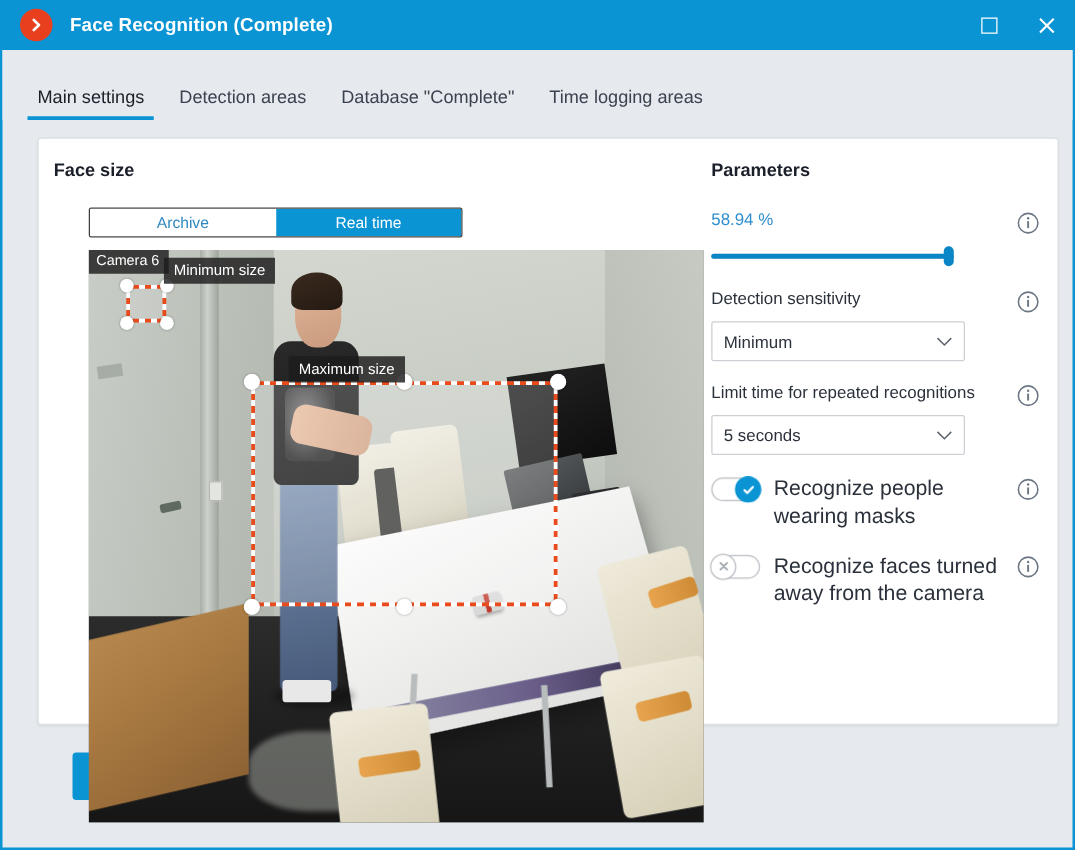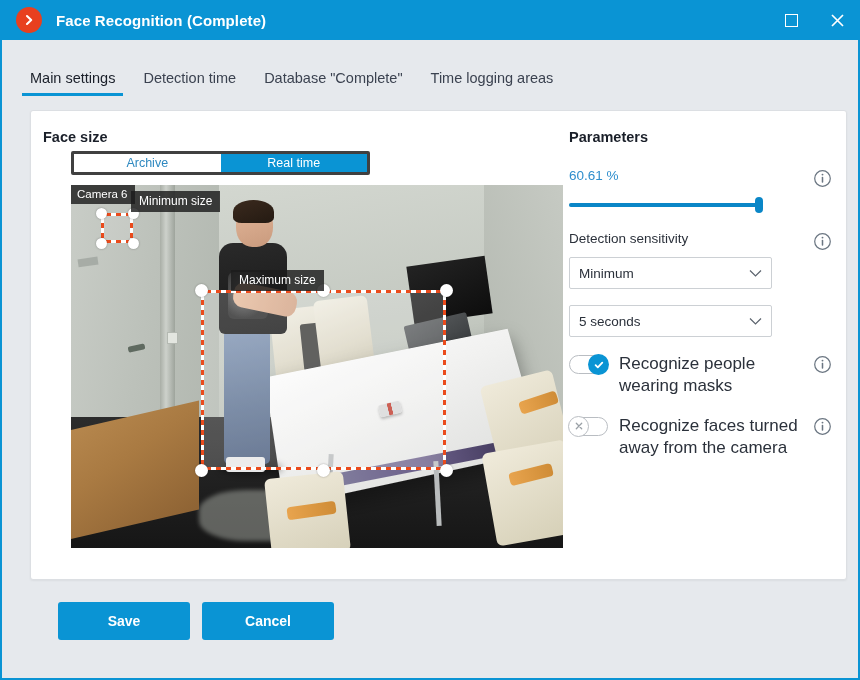--- a/index.html
+++ b/index.html
@@ -108,46 +108,46 @@
   
   .left-pane {
     width: 530px;
     padding: 18px 0 0 12px;
     flex: 0 0 530px;
   }
   .section-title {
     font-size: 14.5px;
     font-weight: bold;
     color: #1a1f29;
-    margin-bottom: 6px;
+    margin-bottom: 21px;
   }
   .segmented {
     width: 299px;
     height: 24px;
     display: flex;
     margin-left: 28px;
     margin-bottom: 10px;
-    border: 3px solid #404040;
+    border: 1px solid #404040;
     border-radius: 2px;
     overflow: hidden;
   }
   .seg-btn {
     flex: 1 1 50%;
     display: flex; align-items: center; justify-content: center;
     font-size: 12.5px;
     cursor: pointer;
   }
   .seg-btn.inactive { background: #ffffff; color: #2f89c0; }
   .seg-btn.active { background: #0a94d4; color: #ffffff; }
 
   
   .video {
     position: relative;
     width: 492px;
-    height: 363px;
+    height: 458px;
     margin-left: 28px;
     overflow: hidden;
     background: #8e9490;
   }
   .scene { position: absolute; inset: 0; }
 
   
   .wall-left {
     position: absolute; left: 0; top: 0; width: 34%; height: 78%;
     background: linear-gradient(100deg, #c9cdc7 0%, #bcc1ba 45%, #aeb4ac 100%);
@@ -532,21 +532,21 @@
       <div class="win-btn">
         <svg width="15" height="15" viewBox="0 0 15 15">
           <path d="M2 2 L13 13 M13 2 L2 13" stroke="#ffffff" stroke-width="1.7" fill="none"></path>
         </svg>
       </div>
     </div>
   </div>
 
   <div class="tabbar">
     <div class="tab active">Main settings</div>
-    <div class="tab">Detection time</div>
+    <div class="tab">Detection areas</div>
     <div class="tab">Database "Complete"</div>
     <div class="tab">Time logging areas</div>
   </div>
 
   <div class="content-area">
     <div class="card">
 
       <div class="left-pane">
         <div class="section-title">Face size</div>
 
@@ -618,21 +618,21 @@
           </div>
         </div>
       </div>
 
       <div class="right-pane">
         <div class="param-title">Parameters</div>
 
         <div class="param-row">
           <div class="param-main">
             <div class="param-value">
-              <span>60.61</span>
+              <span>58.94</span>
               <span>%</span>
             </div>
           </div>
           <svg class="info-icon" viewBox="0 0 20 20">
             <circle cx="10" cy="10" r="8.2" fill="none" stroke="#6b7682" stroke-width="1.3"></circle>
             <circle cx="10" cy="5.9" r="1" fill="#6b7682"></circle>
             <rect x="9.2" y="8.2" width="1.6" height="6.2" rx=".7" fill="#6b7682"></rect>
           </svg>
         </div>
 
@@ -652,20 +652,30 @@
             <rect x="9.2" y="8.2" width="1.6" height="6.2" rx=".7" fill="#6b7682"></rect>
           </svg>
         </div>
         <div class="select-box">
           <span class="select-text">Minimum</span>
           <svg class="chev" width="13" height="9" viewBox="0 0 13 9">
             <path d="M1 1.5 L6.5 7 L12 1.5" fill="none" stroke="#5b636d" stroke-width="1.2"></path>
           </svg>
         </div>
 
+        <div class="param-row">
+          <div class="param-main">
+            <div class="param-label">Limit time for repeated recognitions</div>
+          </div>
+          <svg class="info-icon" viewBox="0 0 20 20">
+            <circle cx="10" cy="10" r="8.2" fill="none" stroke="#6b7682" stroke-width="1.3"></circle>
+            <circle cx="10" cy="5.9" r="1" fill="#6b7682"></circle>
+            <rect x="9.2" y="8.2" width="1.6" height="6.2" rx=".7" fill="#6b7682"></rect>
+          </svg>
+        </div>
         <div class="select-box">
           <span class="select-text">5 seconds</span>
           <svg class="chev" width="13" height="9" viewBox="0 0 13 9">
             <path d="M1 1.5 L6.5 7 L12 1.5" fill="none" stroke="#5b636d" stroke-width="1.2"></path>
           </svg>
         </div>
 
         <div class="param-row">
           <div class="param-main">
             <div class="toggle-row">

